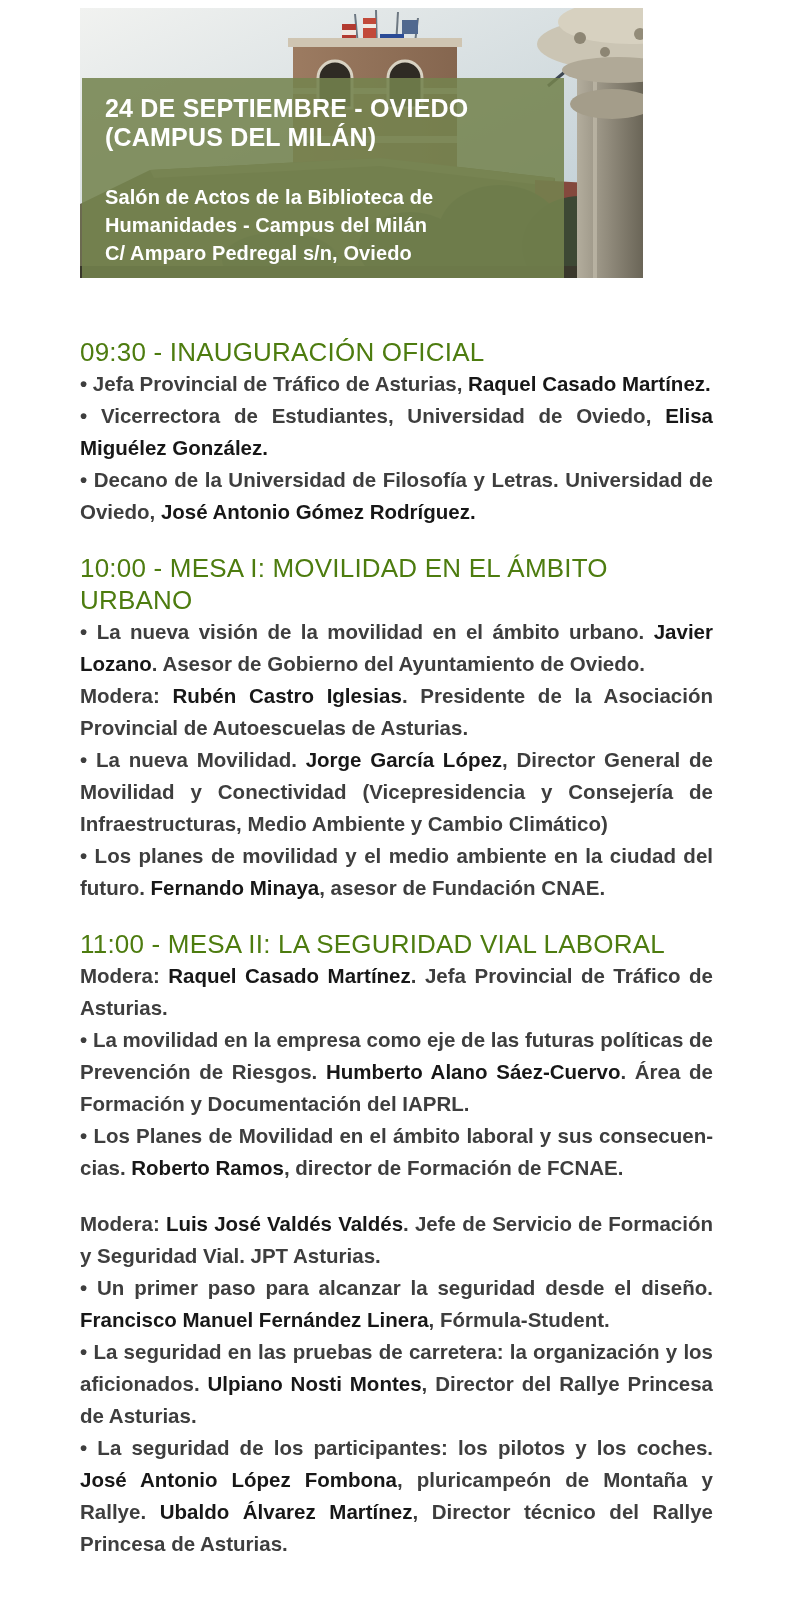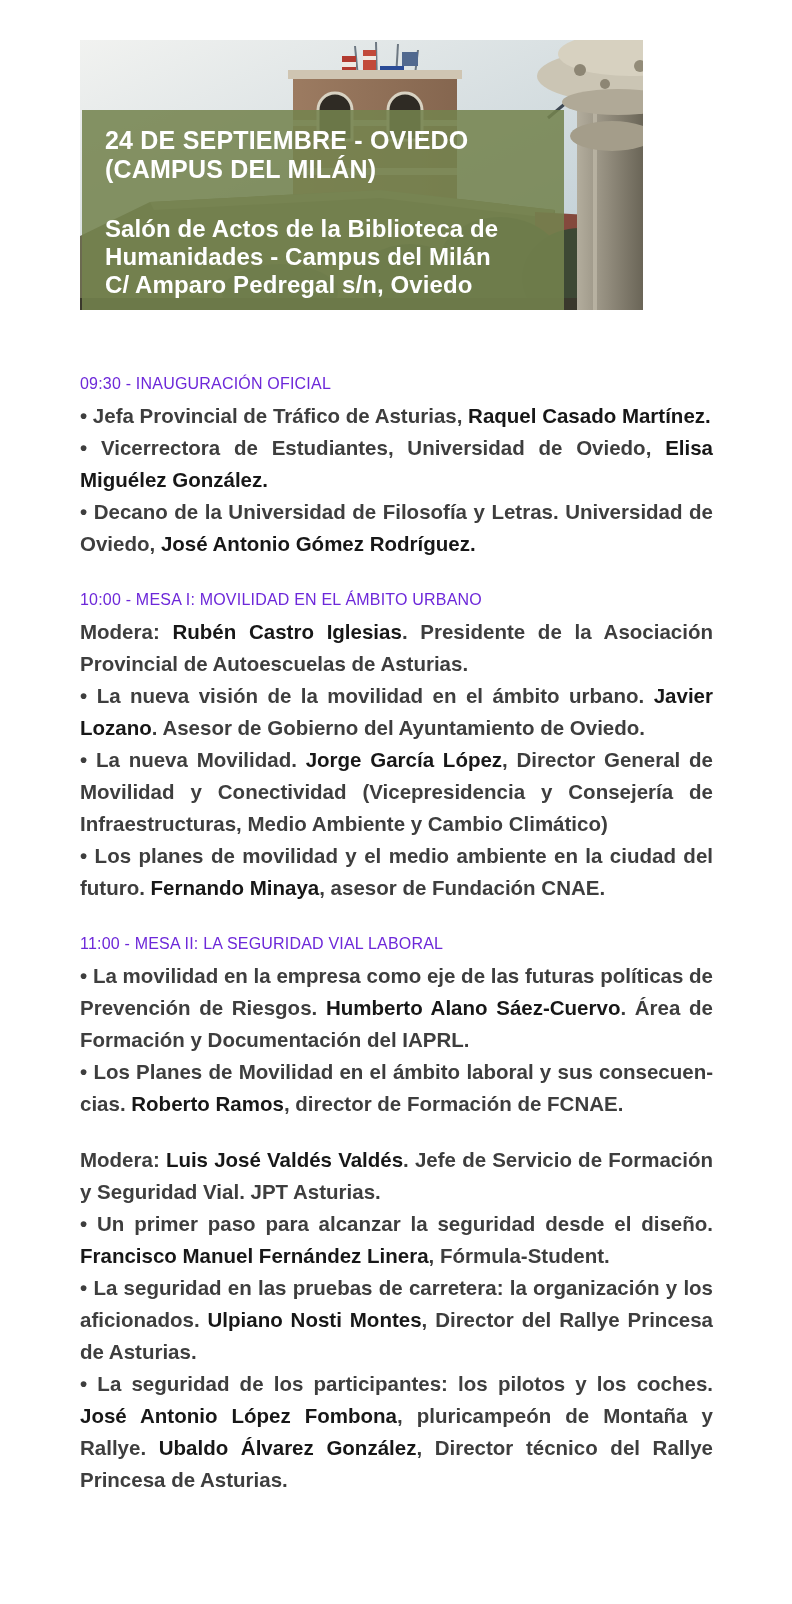--- a/index.html
+++ b/index.html
@@ -16,21 +16,20 @@
     height: 1604px;
     padding: 8px 79px 0 80px;
   }
 
   
   .photo-wrap {
     position: relative;
     width: 563px;
     height: 308px;
     overflow: hidden;
-    margin-top: 32px;
   }
   .photo-wrap svg { position: absolute; left: 0; top: 0; display: block; }
   .overlay {
     position: absolute;
     left: 2px;
     top: 70px;
     width: 482px;
     height: 200px;
     box-sizing: border-box;
     padding: 16px 16px 0 23px;
@@ -38,34 +37,34 @@
     color: #ffffff;
   }
   .overlay-title {
     font-size: 25px;
     font-weight: bold;
     line-height: 29px;
     letter-spacing: 0.2px;
     margin: 0 0 31px 0;
   }
   .overlay-address {
-    font-size: 24px;
+    font-size: 20px;
     font-weight: bold;
     line-height: 28px;
     letter-spacing: 0.1px;
   }
 
   
   .schedule { margin-top: 20px; width: 633px; }
   .session { margin-top: 24px; }
   .session:first-child { margin-top: 0; }
   .session-heading {
-    font-size: 16px;
+    font-size: 26px;
     font-weight: 400;
-    color: #6d28d9;
+    color: #4d7c0f;
     line-height: 32px;
     letter-spacing: 0.2px;
     margin: 0;
   }
   .entry {
     font-size: 20.5px;
     line-height: 32px;
     color: #3e3e3e;
     text-align: justify;
     margin: 0;
@@ -170,31 +169,32 @@
 
   <div class="schedule">
       <section class="session">
         <h2 class="session-heading">09:30 - INAUGURACIÓN OFICIAL</h2>
         <p class="entry"><span>• Jefa Provincial de Tráfico de Asturias, </span><b>Raquel Casado Martínez.</b></p>
         <p class="entry"><span>• Vicerrectora de Estudiantes, Universidad de Oviedo, </span><b>Elisa Miguélez González.</b></p>
         <p class="entry"><span>• Decano de la Universidad de Filosofía y Letras. Universidad de Oviedo, </span><b>José Antonio Gómez Rodríguez.</b></p>
       </section>
       <section class="session">
         <h2 class="session-heading">10:00 - MESA I: MOVILIDAD EN EL ÁMBITO URBANO</h2>
+        <p class="entry"><span>• La nueva visión de la movilidad en el ámbito urbano. </span><b>Javier Lozano</b><span>. Asesor de Gobierno del Ayuntamiento de Oviedo.</span></p>
         <p class="entry"><span>Modera: </span><b>Rubén Castro Iglesias</b><span>. Presidente de la Asociación Provincial de Autoescuelas de Asturias.</span></p>
-        <p class="entry"><span>• La nueva visión de la movilidad en el ámbito urbano. </span><b>Javier Lozano</b><span>. Asesor de Gobierno del Ayuntamiento de Oviedo.</span></p>
         <p class="entry"><span>• La nueva Movilidad. </span><b>Jorge García López</b><span>, Director General de Movilidad y Conectividad (Vicepresidencia y Consejería de Infraestructuras, Medio Ambiente y Cambio Climático)</span></p>
         <p class="entry"><span>• Los planes de movilidad y el medio ambiente en la ciudad del futuro. </span><b>Fernando Minaya</b><span>, asesor de Fundación CNAE.</span></p>
       </section>
       <section class="session">
         <h2 class="session-heading">11:00 - MESA II: LA SEGURIDAD VIAL LABORAL</h2>
+        <p class="entry"><span>Modera: </span><b>Raquel Casado Martínez</b><span>. Jefa Provincial de Tráfico de Asturias.</span></p>
         <p class="entry"><span>• La movilidad en la empresa como eje de las futuras políticas de Prevención de Riesgos. </span><b>Humberto Alano Sáez-Cuervo</b><span>. Área de Formación y Documentación del  IAPRL.</span></p>
         <p class="entry"><span>• Los Planes de Movilidad en el ámbito laboral y sus consecuen­cias. </span><b>Roberto Ramos</b><span>, director de Formación de FCNAE.</span></p>
       </section>
       <section class="session">
         <p class="entry"><span>Modera: </span><b>Luis José Valdés Valdés</b><span>. Jefe de Servicio de Formación y Seguridad Vial. JPT Asturias.</span></p>
         <p class="entry"><span>• Un primer paso para alcanzar la seguridad desde el diseño. </span><b>Francisco Manuel Fernández Linera</b><span>, Fórmula-Student.</span></p>
         <p class="entry"><span>• La seguridad en las pruebas de carretera: la organización y los aficionados. </span><b>Ulpiano Nosti Montes</b><span>, Director del Rallye Princesa de Asturias.</span></p>
-        <p class="entry"><span>• La seguridad de los participantes: los pilotos y los coches. </span><b>José Antonio López Fombona</b><span>, pluricampeón de Montaña y Rallye. </span><b>Ubaldo Álvarez González</b><span>, Director técnico del Rallye Princesa de Asturias.</span></p>
+        <p class="entry"><span>• La seguridad de los participantes: los pilotos y los coches. </span><b>José Antonio López Fombona</b><span>, pluricampeón de Montaña y Rallye. </span><b>Ubaldo Álvarez Martínez</b><span>, Director técnico del Rallye Princesa de Asturias.</span></p>
       </section>
     </div>
 
 </div>
 
 </body></html>

